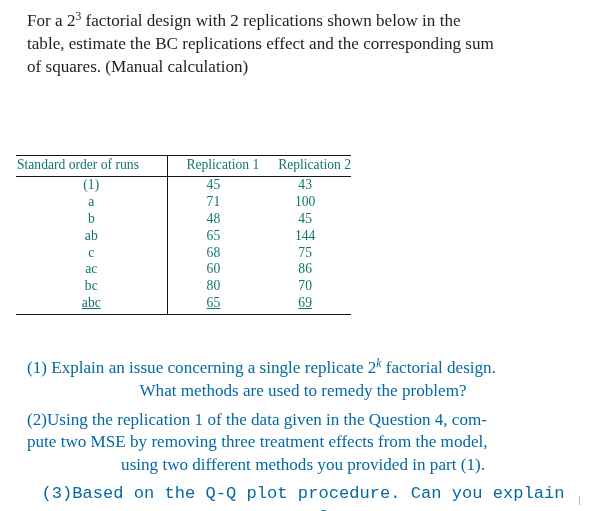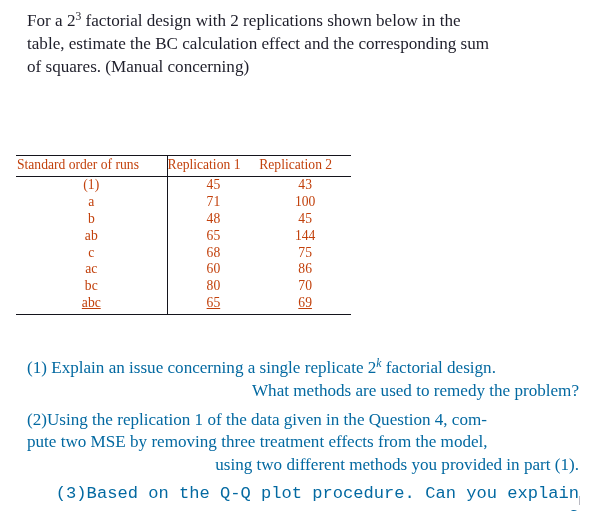--- a/index.html
+++ b/index.html
@@ -54,21 +54,21 @@
   .table-wrap {
     position: absolute;
     left: 16px;
     top: 155px;
     width: 335px;
   }
   table.data {
     border-collapse: collapse;
     width: 335px;
     font-size: 13.6px;
-    color: #c2410c;
+    color: #0f766e;
   }
   table.data thead th {
     font-weight: normal;
     padding: 1px 0 3px 0;
     white-space: nowrap;
   }
   table.data thead tr {
     border-top: 1.4px solid #14141c;
     border-bottom: 1.1px solid #14141c;
   }
@@ -87,21 +87,21 @@
   .col-run {
     width: 150px;
     text-align: center;
   }
   .col-run-head {
     text-align: left;
     padding-left: 1px !important;
   }
   .col-rep {
     width: 92px;
-    text-align: left;
+    text-align: right;
   }
   .vrule {
     border-left: 1.1px solid #14141c;
   }
 
   
   .questions {
     position: absolute;
     left: 27px;
     top: 357px;
@@ -109,21 +109,21 @@
     font-size: 17.1px;
     line-height: 22.6px;
     color: #0369a1;
   }
   .q {
     text-align: justify;
     text-justify: inter-word;
     margin: 0 0 6.5px 0;
   }
   .q .lastline {
-    text-align: right;
+    text-align: center;
   }
   .q-3 {
     margin-bottom: 0;
     font-family: Liberation Mono, monospace;
   }
 
   
   .artifact {
     position: absolute;
     left: 579px;
@@ -135,22 +135,22 @@
 </style>
 </head>
 <body>
 
 <div class="page">
 
   <div class="intro">
     <div>
       <span>For a 2</span><sup>3</sup><span> factorial design with 2 replications shown below in the</span>
     </div>
-    <div>table, estimate the BC calculation effect and the corresponding sum</div>
-    <div class="lastline">of squares. (Manual concerning)</div>
+    <div>table, estimate the BC replications effect and the corresponding sum</div>
+    <div class="lastline">of squares. (Manual calculation)</div>
   </div>
 
   <div class="table-wrap">
     <table class="data">
       <thead>
         <tr>
           <th class="col-run col-run-head">Standard order of runs</th>
           <th class="col-rep vrule">Replication 1</th>
           <th class="col-rep">Replication 2</th>
         </tr>

